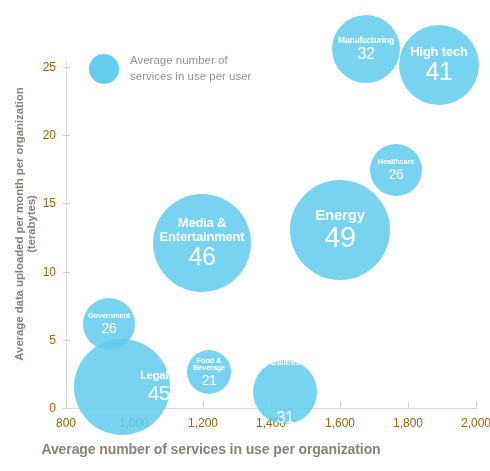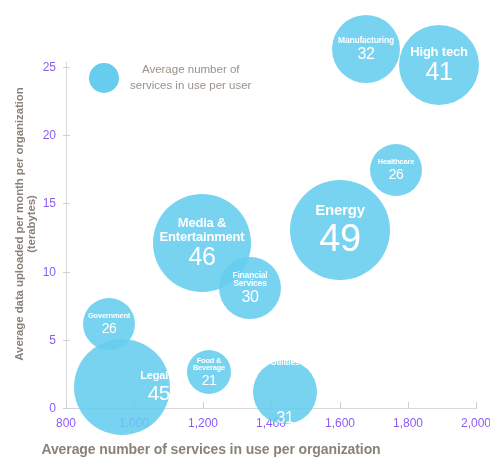--- a/index.html
+++ b/index.html
@@ -44,21 +44,21 @@
     background: #cfcfcf;
   }
   .tick-mark-x {
     position: absolute;
     width: 1px;
     height: 7px;
     background: #cfcfcf;
   }
   .tick-label {
     position: absolute;
-    color: #8b5cf6;
+    color: #a16207;
     font-size: 12px;
     font-family: "Liberation Sans", sans-serif;
     white-space: nowrap;
     letter-spacing: 0px;
   }
   .tick-label-y {
     text-align: right;
     width: 30px;
   }
   .tick-label-x {
@@ -122,38 +122,37 @@
   }
   .bubble-value {
     color: #ffffff;
     display: block;
     letter-spacing: -0.5px;
     margin-top: 1px;
   }
 
   
   .sz-xl .bubble-label { font-size: 15px; }
-  .sz-xl .bubble-value { font-size: 38px; text-align: right; }
+  .sz-xl .bubble-value { font-size: 29px; text-align: right; }
   .sz-lg .bubble-label { font-size: 13px; }
   .sz-lg .bubble-value { font-size: 25px; }
   .sz-md .bubble-label { font-size: 11px; }
   .sz-md .bubble-value { font-size: 21px; }
   .sz-sm .bubble-label { font-size: 8.5px; }
   .sz-sm .bubble-value { font-size: 16px; }
   .sz-xs .bubble-label { font-size: 7.5px; }
   .sz-xs .bubble-value { font-size: 14px; }
 
   
   #legend {
     position: absolute;
     left: 89px;
-    top: 62px;
+    top: 53px;
     display: flex;
     align-items: center;
-    text-align: center;
   }
   #legend-swatch {
     width: 30px;
     height: 30px;
     border-radius: 50%;
     background: #66cdef;
     flex: none;
   }
   #legend-text {
     margin-left: 11px;
@@ -220,24 +219,20 @@
         <span class="bubble-value">26</span>
       </div>
       <div class="bubble sz-xl" style="left: 290px; top: 180px; width: 100px; height: 100px;">
         <span class="bubble-label">Energy</span>
         <span class="bubble-value">49</span>
       </div>
       <div class="bubble sz-lg" style="left: 153px; top: 194px; width: 98px; height: 98px;">
         <span class="bubble-label">Media &amp; Entertainment</span>
         <span class="bubble-value">46</span>
       </div>
-      <div class="bubble sz-sm" style="left: 219px; top: 257px; width: 62px; height: 62px;">
-        <span class="bubble-label">Financial Services</span>
-        <span class="bubble-value">30</span>
-      </div>
       <div class="bubble sz-xs" style="left: 83px; top: 298px; width: 52px; height: 52px;">
         <span class="bubble-label">Government</span>
         <span class="bubble-value">26</span>
       </div>
       <div class="bubble sz-xs" style="left: 176px; top: 350px; width: 44px; height: 44px; margin-left: 11px;">
         <span class="bubble-label">Food &amp; Beverage</span>
         <span class="bubble-value">21</span>
       </div>
       <div class="bubble sz-md" style="left: 74px; top: 339px; width: 96px; height: 96px; align-items: flex-end;">
         <span class="bubble-label">Legal</span>

